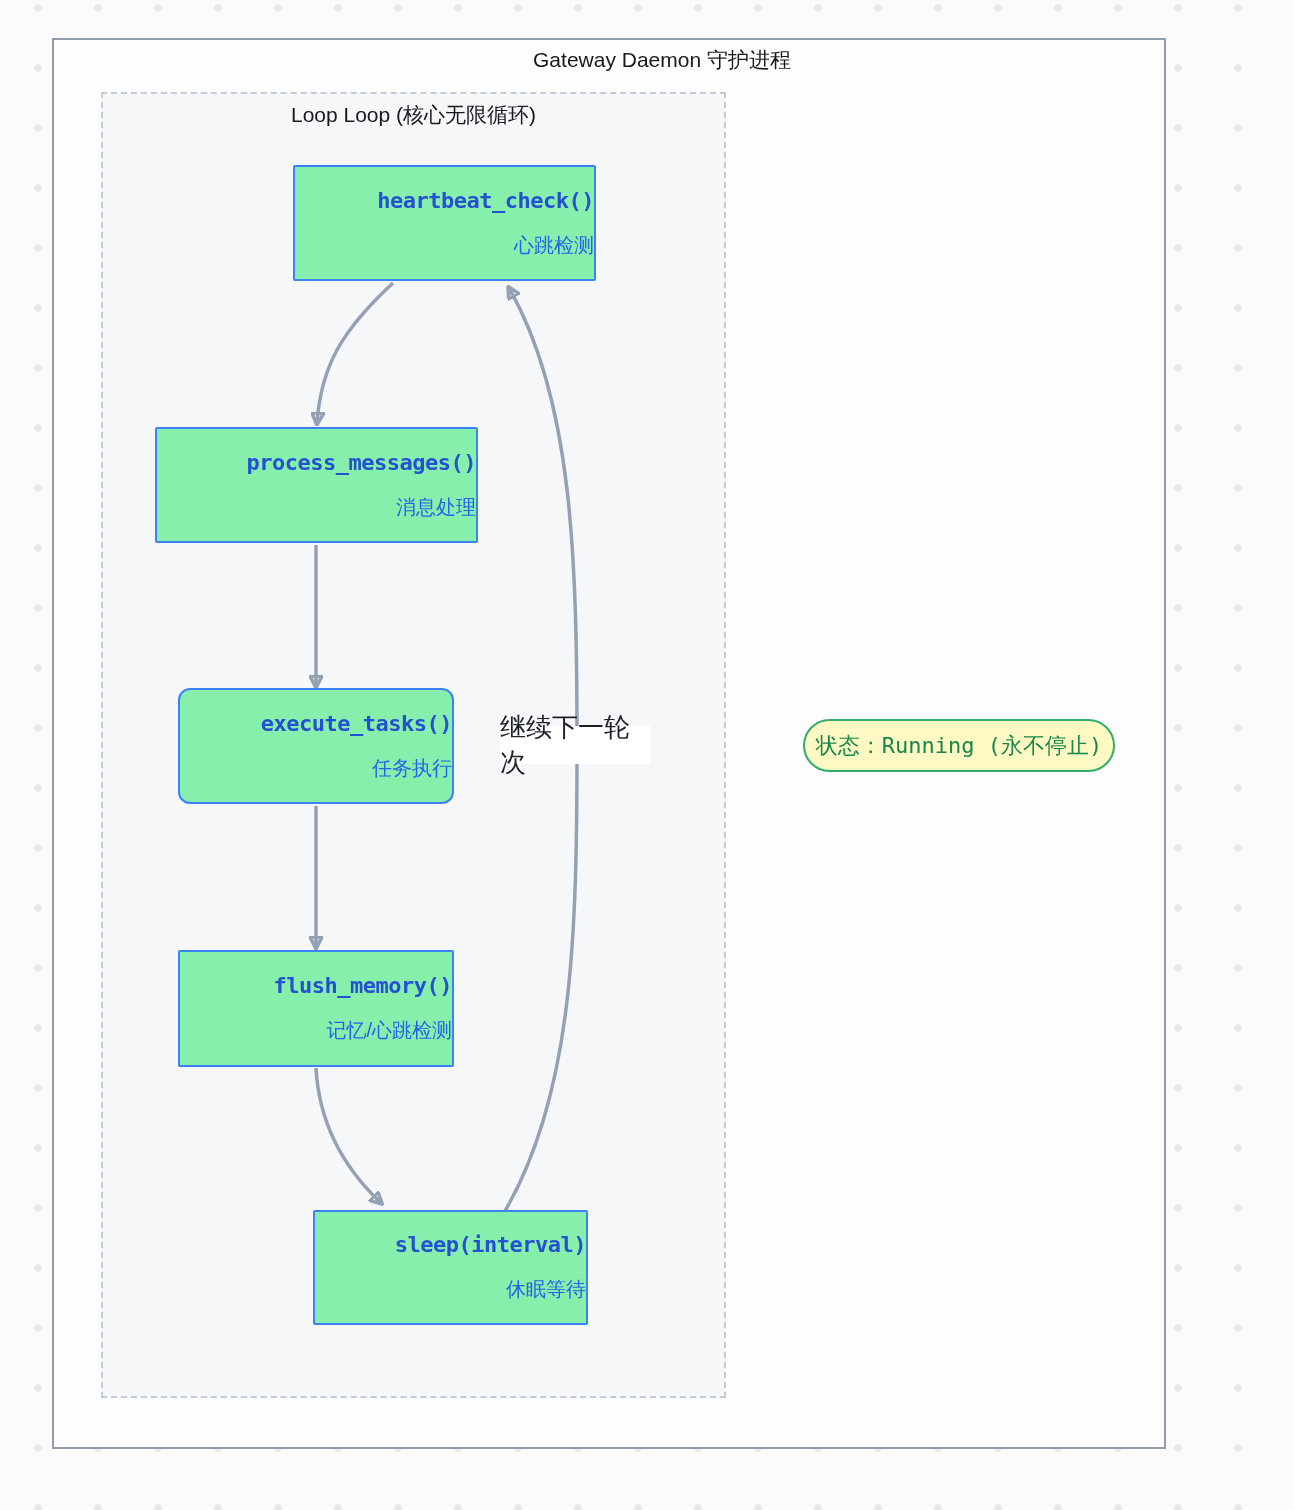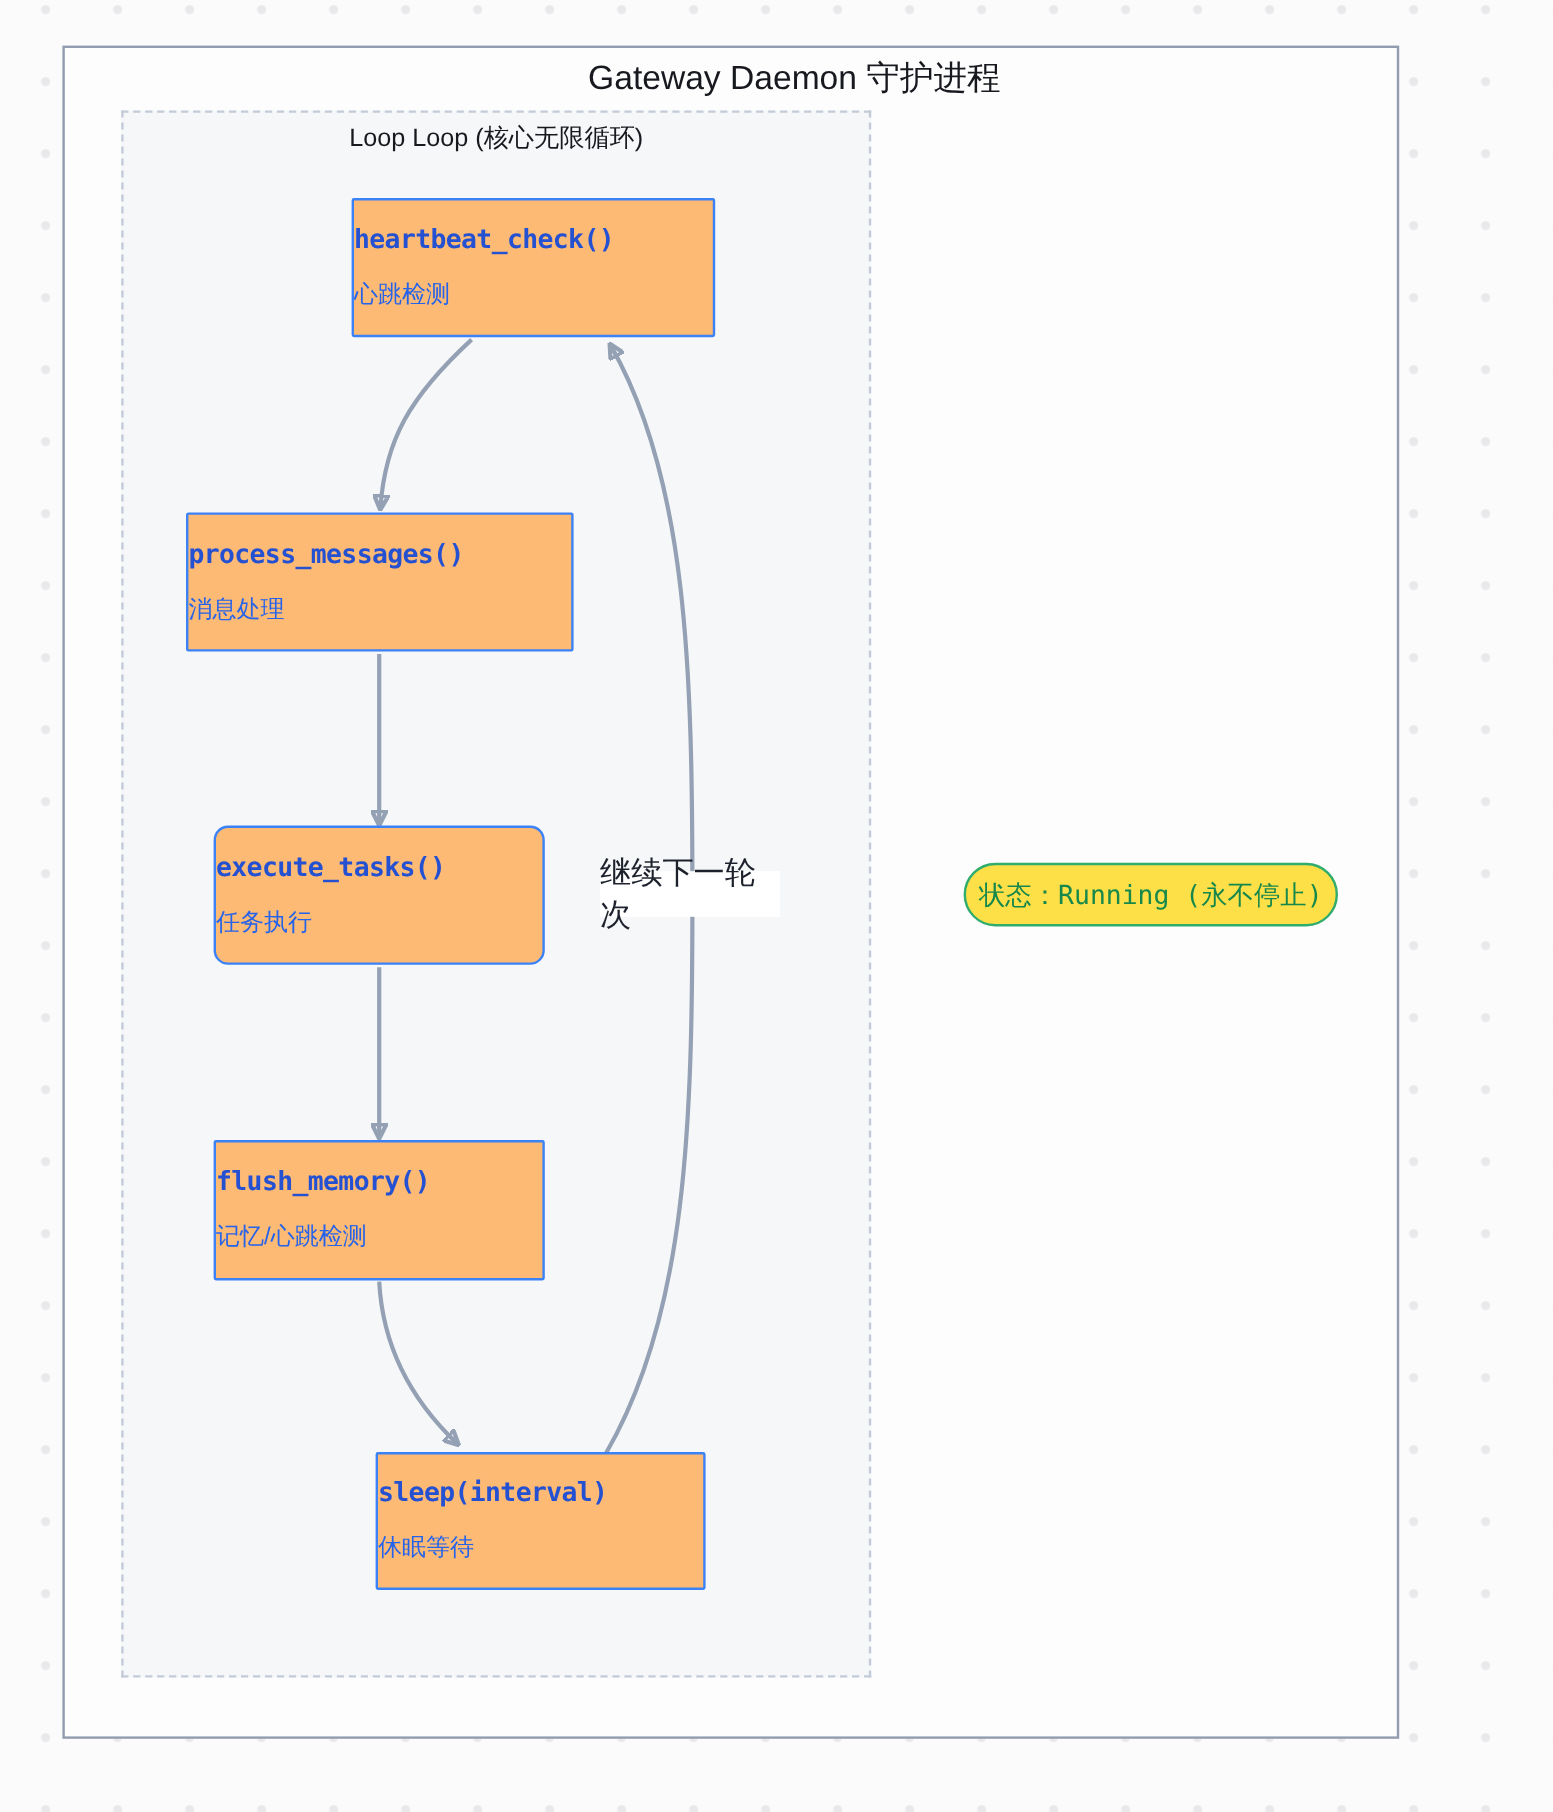--- a/index.html
+++ b/index.html
@@ -10,34 +10,34 @@
     background-image:radial-gradient(circle,#e8e8ea 3.5px,transparent 4px);
     background-size:60px 60px;
     background-position:8px 38px;
   }
   .outer{
     position:absolute;left:52px;top:38px;width:1114px;height:1411px;
     background:#fdfdfe;border:2.5px solid #919cae;box-sizing:border-box;
   }
   .outer-title{
     position:absolute;left:52px;top:46px;width:1220px;
-    text-align:center;font-size:28px;font-weight:500;color:#17191f;
+    text-align:center;font-size:21px;font-weight:500;color:#17191f;
   }
   .loop{
     position:absolute;left:101px;top:92px;width:625px;height:1306px;
     background:#f6f7f9;border:2px dashed #c3cbd8;box-sizing:border-box;
   }
   .loop-title{
     position:absolute;left:101px;top:101px;width:625px;
     text-align:center;font-size:21px;font-weight:500;color:#17191f;
   }
   .node{
     position:absolute;box-sizing:border-box;
-    background:#fdba74;border:2px solid #3b82f6;border-radius:2px;
-    display:flex;flex-direction:column;align-items:flex-start;justify-content:center;
+    background:#86efac;border:2px solid #3b82f6;border-radius:2px;
+    display:flex;flex-direction:column;align-items:flex-end;justify-content:center;
     gap:19px;z-index:3;
   }
   .node .func{
     font-family:"DejaVu Sans Mono",monospace;font-weight:bold;
     font-size:22px;color:#2450d2;letter-spacing:-0.5px;
   }
   .node .sub{font-size:20px;color:#2563eb;}
   #n-heartbeat{left:293px;top:165px;width:303px;height:116px;}
   #n-process  {left:155px;top:427px;width:323px;height:116px;}
   #n-execute  {left:178px;top:688px;width:276px;height:116px;border-radius:12px;}
@@ -45,21 +45,21 @@
   #n-sleep    {left:313px;top:1210px;width:275px;height:115px;}
   svg.arrows{position:absolute;left:0;top:0;width:1294px;height:1510px;z-index:2;pointer-events:none;}
   svg.arrows path{fill:none;stroke:#94a1b4;stroke-width:3.5px;}
   .edge-label{
     position:absolute;left:500px;top:726px;width:150px;height:38px;z-index:4;
     background:#ffffff;display:flex;align-items:center;justify-content:center;
     font-size:26px;color:#1d212b;
   }
   .badge{
     position:absolute;left:803px;top:719px;width:312px;height:53px;z-index:3;
-    box-sizing:border-box;background:#fde047;
+    box-sizing:border-box;background:#fef9c3;
     border:2px solid #30ad6d;border-radius:27px;
     display:flex;align-items:center;justify-content:center;
     font-family:"DejaVu Sans Mono","Liberation Sans",sans-serif;
     font-size:22px;font-weight:500;color:#17884b;
   }
 </style>
 </head>
 <body>
 
 <div class="outer"></div>

